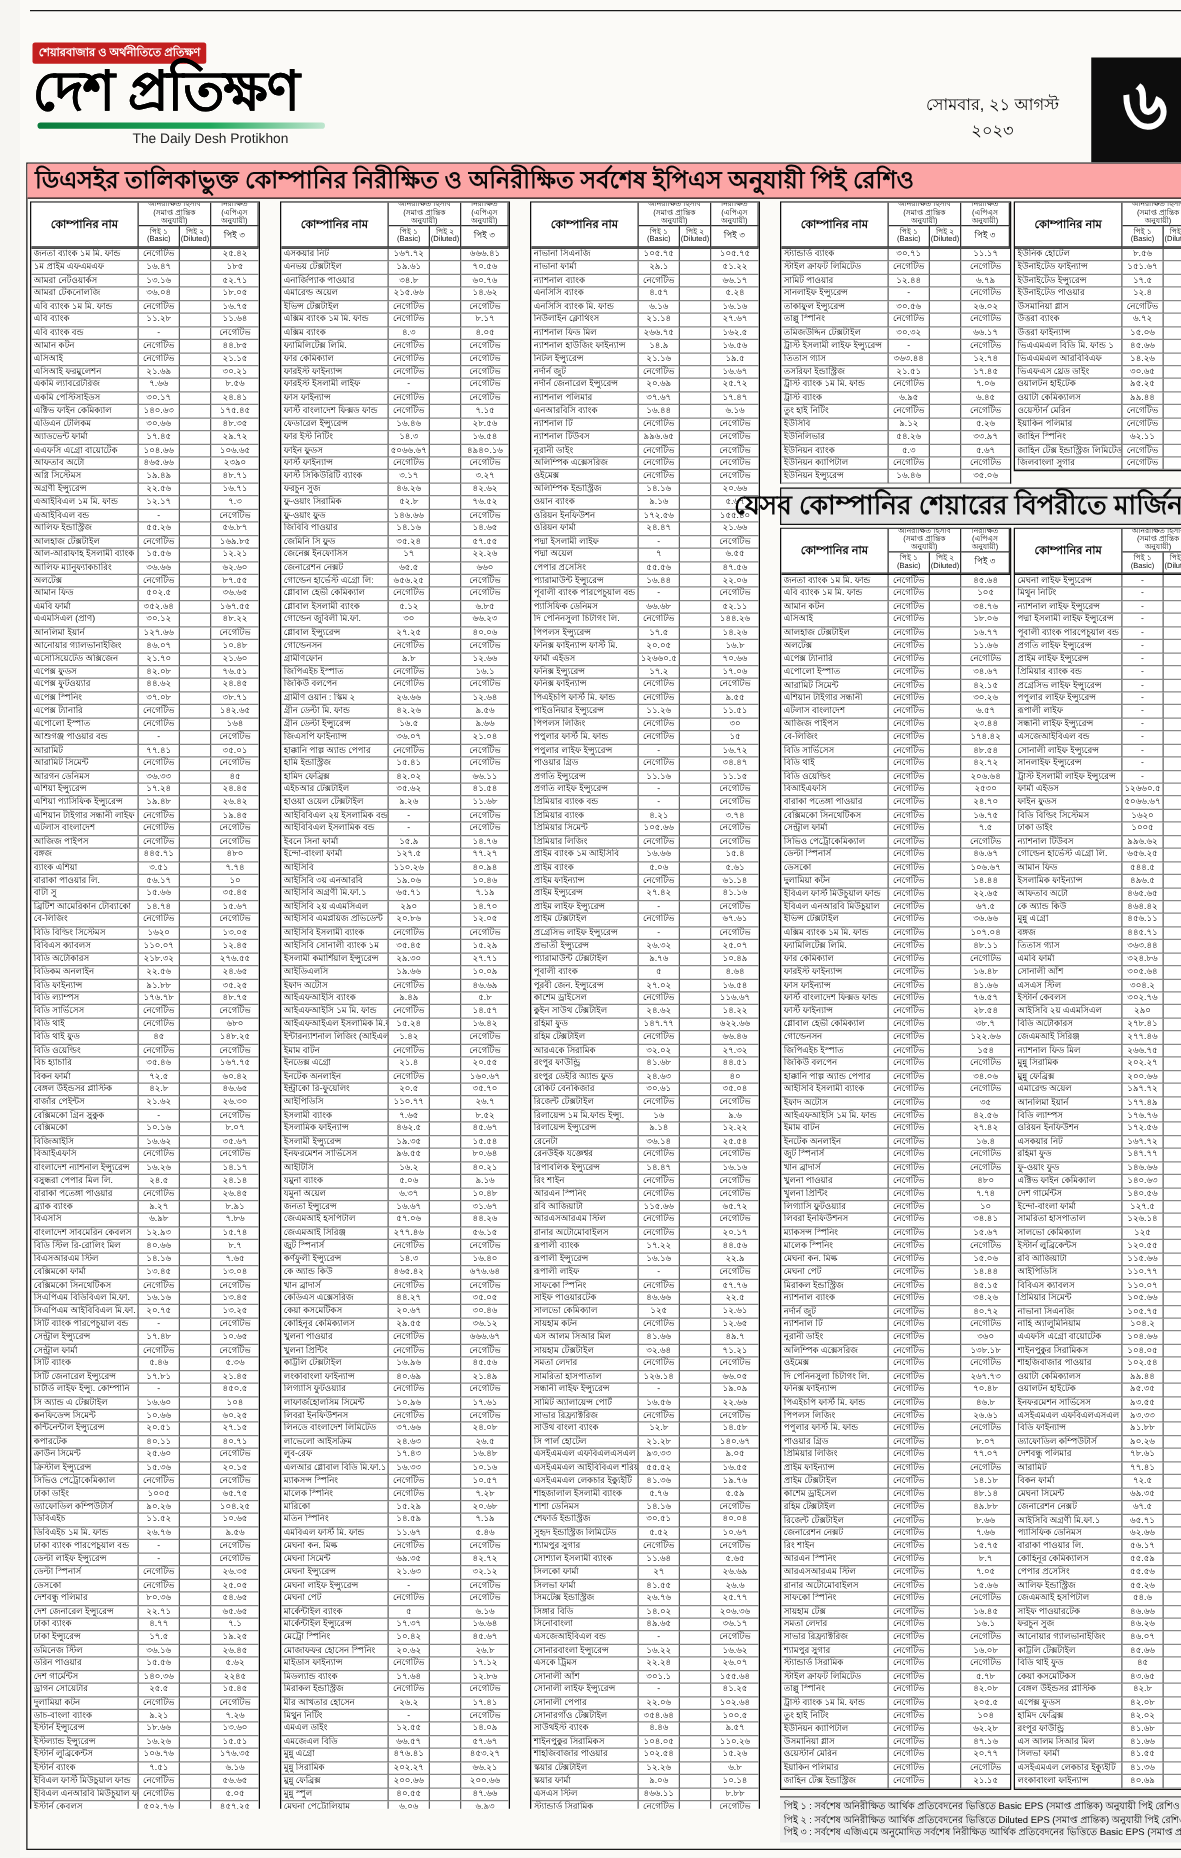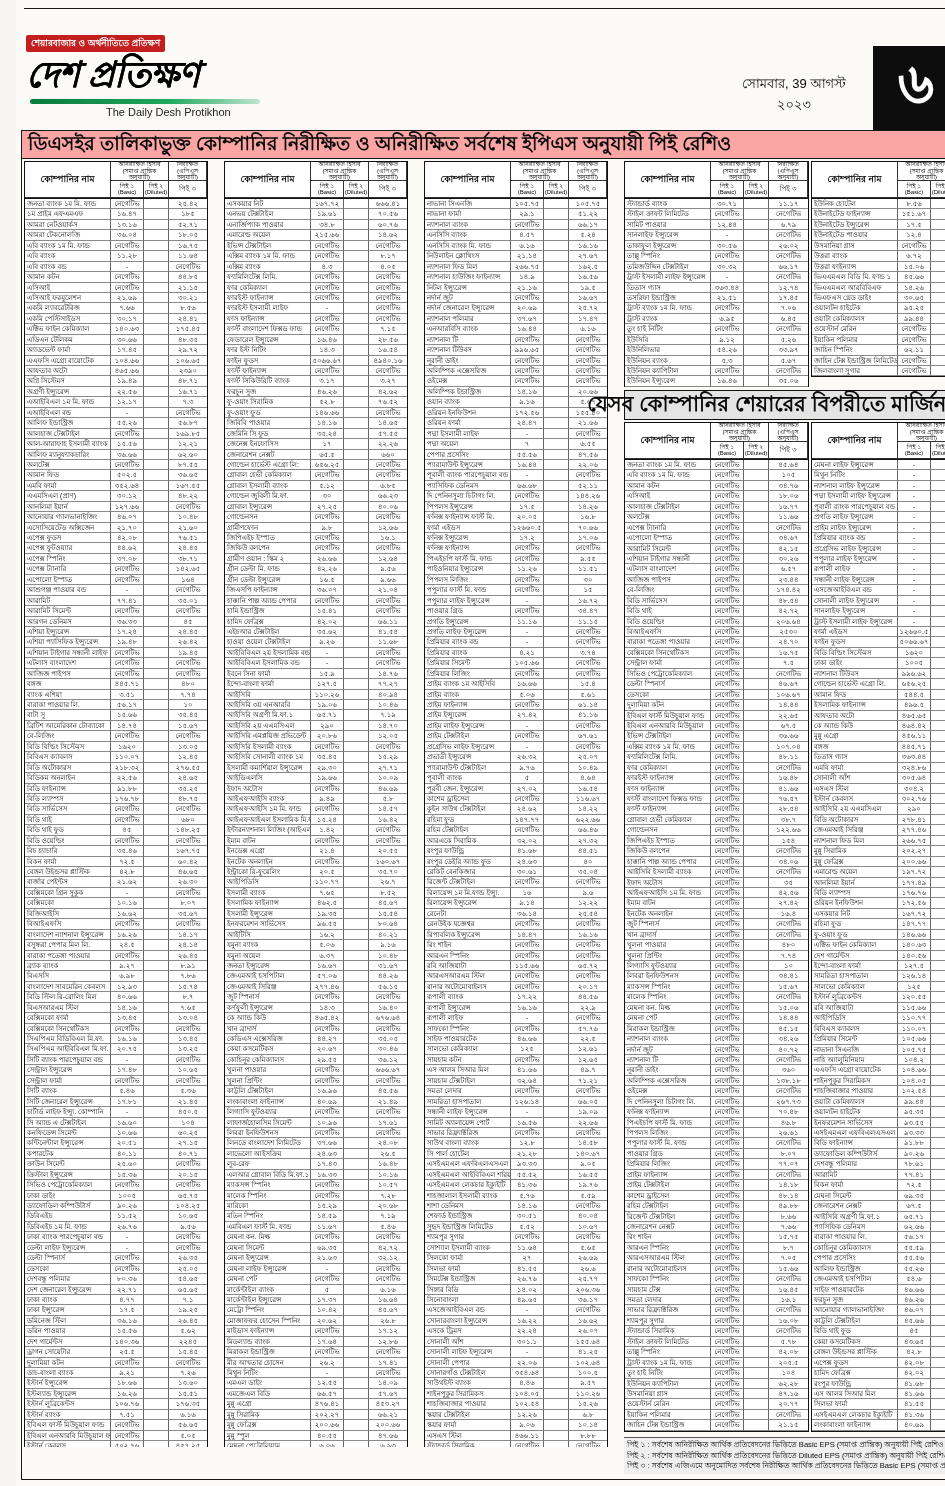--- a/index.html
+++ b/index.html
@@ -4,21 +4,21 @@
 <style>
   *{margin:0;padding:0;box-sizing:border-box;}
   html,body{width:945px;background:#f6f5f2;}
   body{font-family:"Liberation Sans","DejaVu Sans",sans-serif;color:#0a0a0a;position:relative;width:945px;height:1486px;overflow:hidden;}
   .page{position:absolute;left:16px;top:0;width:945px;height:1486px;background:#fbfaf7;}
   .toprule{position:absolute;left:8px;top:8px;width:929px;height:0;border-top:1.5px solid #1a1a1a;}
   
   .masthead{position:absolute;left:8px;top:26px;width:929px;height:100px;}
   .logo-block{position:absolute;left:2px;top:6px;width:250px;}
   .logo-tagline{display:inline-block;background:#c31f1f;color:#fff;font-size:9px;font-weight:bold;padding:1px 5px;border-radius:2px;}
-  .logo-title{font-size:36px;font-weight:bold;letter-spacing:-1px;line-height:46px;color:#000;text-shadow:0 0 0 #000;font-style:italic;}
+  .logo-title{font-size:44px;font-weight:bold;letter-spacing:-1px;line-height:46px;color:#000;text-shadow:0 0 0 #000;}
   .logo-swoosh{width:230px;height:5px;background:linear-gradient(90deg,#0b7a3c,#1fa85b 60%,#bfe6cf);border-radius:3px;margin:1px 0 2px 4px;}
   .logo-sub{font-size:11px;font-weight:normal;color:#222;padding-left:80px;}
   .title-box{position:absolute;left:260px;top:18px;width:430px;height:72px;background:#c9c9c9;border:1px solid #8a8a8a;display:flex;align-items:center;justify-content:center;}
   .title-box .t{font-size:31px;font-weight:bold;color:#000;white-space:nowrap;}
   .date-line{position:absolute;left:700px;top:48px;width:140px;font-size:13px;text-align:center;}
   .pagenum-box{position:absolute;left:849px;top:20px;width:86px;height:84px;background:#0d0d0d;color:#fff;display:flex;align-items:center;justify-content:center;}
   .pagenum-box .n{font-size:56px;font-weight:bold;}
   
   .board{position:absolute;left:5px;top:130px;width:935px;height:1350px;border:1.5px solid #1a1a1a;background:#fbfaf7;}
   .section-bar{height:28px;background:#fca5a5;border-bottom:1.5px solid #1a1a1a;display:flex;align-items:center;padding-left:6px;}
@@ -58,21 +58,21 @@
 <div class="page">
   <div class="toprule"></div>
 
   <div class="masthead">
     <div class="logo-block">
       <span class="logo-tagline">শেয়ারবাজার ও অর্থনীতিতে প্রতিক্ষণ</span>
       <div class="logo-title">দেশ প্রতিক্ষণ</div>
       <div class="logo-swoosh"></div>
       <div class="logo-sub">The Daily Desh Protikhon</div>
     </div>
-    <div class="date-line">সোমবার, 39 আগস্ট ২০২৩</div>
+    <div class="date-line">সোমবার, ২১ আগস্ট ২০২৩</div>
     <div class="pagenum-box">
       <span class="n">৬</span>
     </div>
   </div>
 
   <div class="board">
     <div class="section-bar">
       <span class="t">ডিএসইর তালিকাভুক্ত কোম্পানির নিরীক্ষিত ও অনিরীক্ষিত সর্বশেষ ইপিএস অনুযায়ী পিই রেশিও</span>
     </div>
     <div class="tables-wrap">

